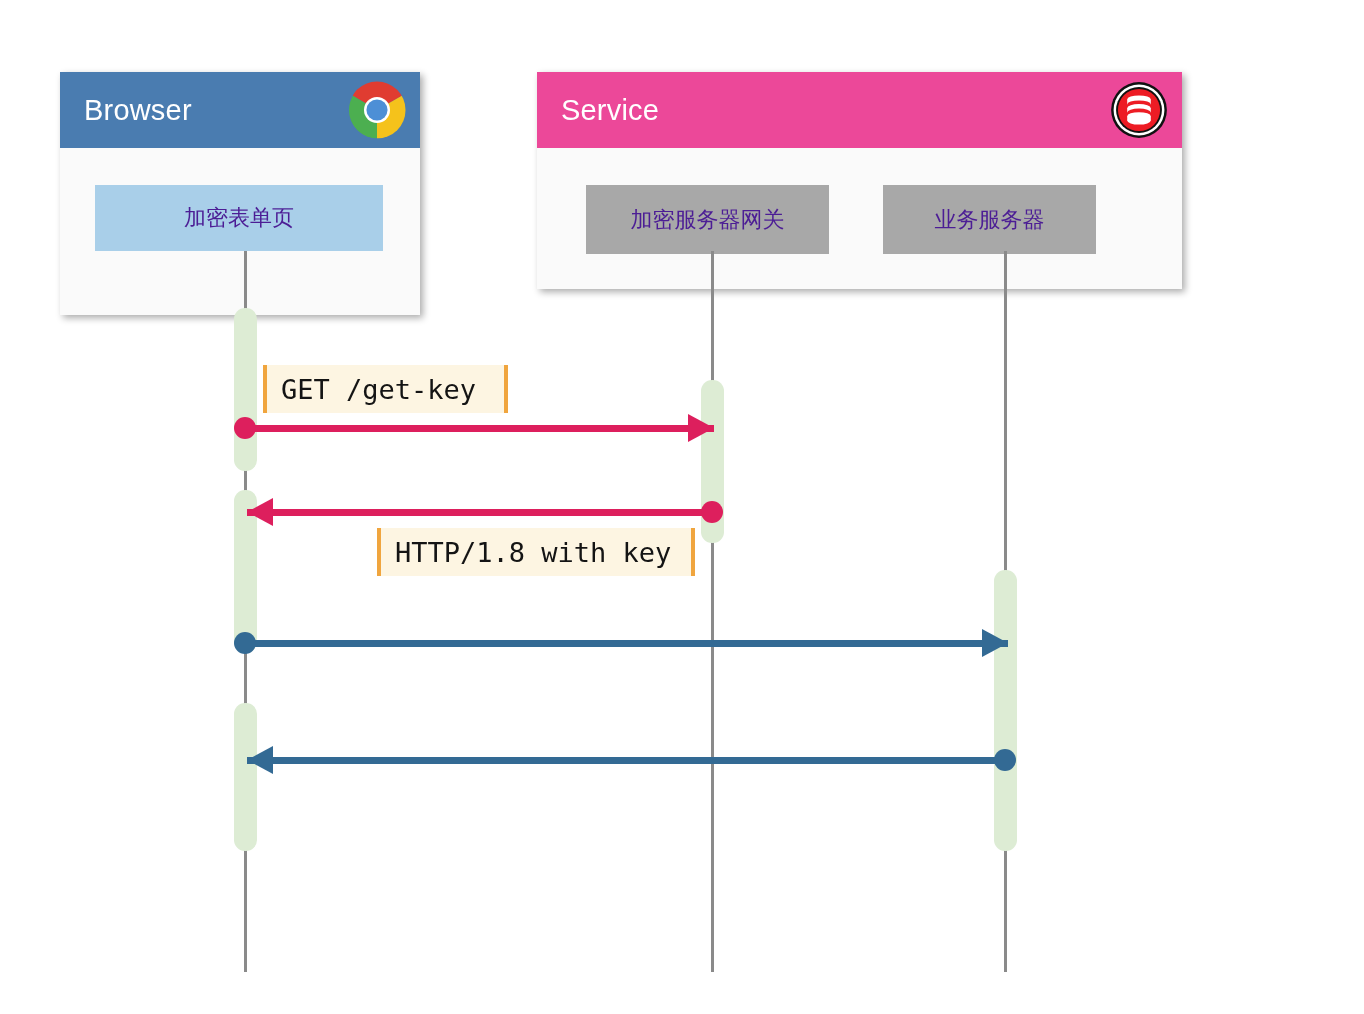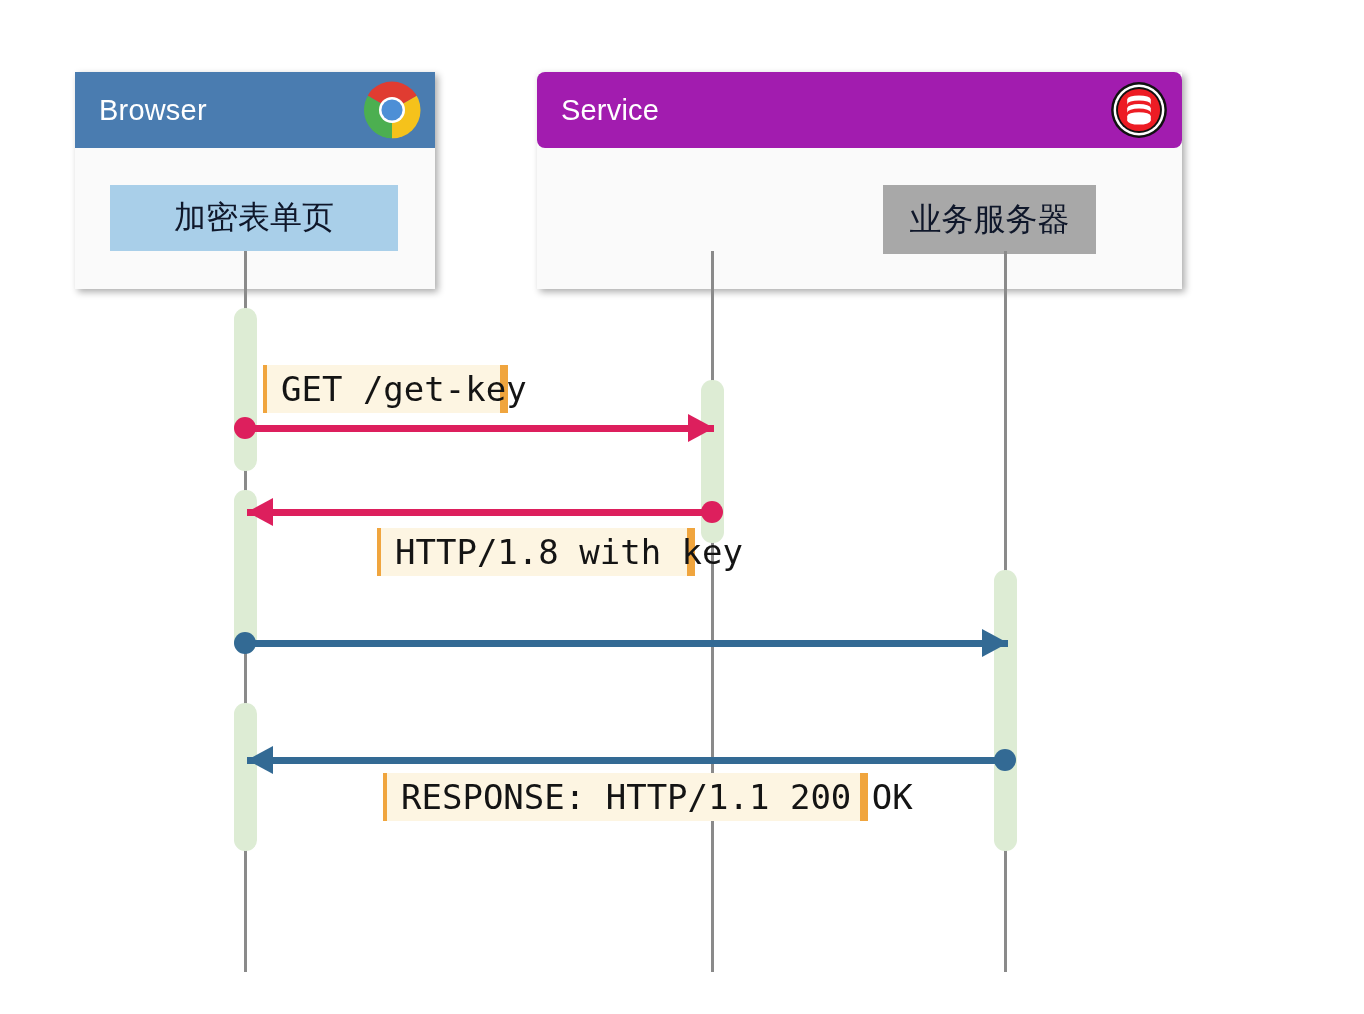--- a/index.html
+++ b/index.html
@@ -55,22 +55,22 @@
     height: 62px;
   }
 
   
   .actor-box {
     position: absolute;
     box-sizing: border-box;
     display: flex;
     align-items: center;
     justify-content: center;
-    color: #0f172a;
-    font-size: 32px;
+    color: #4c1d95;
+    font-size: 22px;
     white-space: nowrap;
   }
 
   
   .lifeline {
     position: absolute;
     width: 3px;
     background: #8a8a8a;
   }
 
@@ -100,38 +100,38 @@
     border-bottom: 14px solid transparent;
   }
   .msg-head.right { border-left-width: 26px; border-left-style: solid; }
   .msg-head.left  { border-right-width: 26px; border-right-style: solid; }
 
   
   .msg-label {
     position: absolute;
     background: #fdf5e2;
     border-left: 4px solid #f0a53e;
-    border-right: 8px solid #6d28d9;
+    border-right: 4px solid #6d28d9;
     box-sizing: border-box;
     display: flex;
     align-items: center;
     color: #141414;
     font-family: "DejaVu Sans Mono", "Liberation Mono", monospace;
-    font-size: 34px;
+    font-size: 27px;
     letter-spacing: 0px;
     white-space: nowrap;
     padding: 0 14px;
   }
 </style>
 </head>
 <body>
 
 <div id="stage">
 
-  <div class="group-panel" id="panel-browser" style="left: 75px; top: 72px; width: 360px; height: 217px; background: rgb(250, 250, 250); text-decoration: underline;">
+  <div class="group-panel" id="panel-browser" style="left: 60px; top: 72px; width: 360px; height: 243px; background: rgb(250, 250, 250); text-decoration: underline;">
     <div class="group-header" id="header-browser" style="background: rgb(74, 124, 176);">
       <span class="group-title">Browser</span>
       <span class="group-icon">
         <svg viewBox="0 0 100 100" width="62" height="62">
           <defs>
             <clipPath id="chromeCircle">
                 <circle cx="50" cy="50" r="46"></circle>
               </clipPath>
           </defs>
           <g clip-path="url(#chromeCircle)">
@@ -143,21 +143,21 @@
           </g>
         </svg>
       </span>
     </div>
     <div class="actor-box" id="box-form-page" style="left: 35px; top: 113px; width: 288px; height: 66px; background: rgb(169, 207, 233);">
       <span>加密表单页</span>
     </div>
   </div>
 
   <div class="group-panel" id="panel-service" style="left: 537px; top: 72px; width: 645px; height: 217px; background: rgb(250, 250, 250);">
-    <div class="group-header" id="header-service" style="background: #a21caf; border-radius: 8px;">
+    <div class="group-header" id="header-service" style="background: #ec4899;">
       <span class="group-title">Service</span>
       <span class="group-icon">
         <svg viewBox="0 0 100 100" width="62" height="62">
           <circle cx="50" cy="50" r="45" fill="#111111"></circle>
           <circle cx="50" cy="50" r="41" fill="#ffffff"></circle>
           <circle cx="50" cy="50" r="37" fill="#111111"></circle>
           <circle cx="50" cy="50" r="34" fill="#ed1c24"></circle>
           <g fill="#ffffff">
             <ellipse cx="50" cy="33" rx="19" ry="6.5"></ellipse>
             <rect x="31" y="33" width="38" height="8"></rect>
@@ -165,20 +165,23 @@
             <ellipse cx="50" cy="47" rx="19" ry="6.5"></ellipse>
             <rect x="31" y="47" width="38" height="7"></rect>
             <ellipse cx="50" cy="54" rx="19" ry="6.5" fill="#ed1c24"></ellipse>
             <ellipse cx="50" cy="60" rx="19" ry="6.5"></ellipse>
             <rect x="31" y="60" width="38" height="7"></rect>
             <ellipse cx="50" cy="67" rx="19" ry="6.5"></ellipse>
           </g>
         </svg>
       </span>
     </div>
+    <div class="actor-box" id="box-crypto-gateway" style="left: 49px; top: 113px; width: 243px; height: 69px; background: rgb(168, 168, 168);">
+      <span>加密服务器网关</span>
+    </div>
     <div class="actor-box" id="box-business-server" style="left: 346px; top: 113px; width: 213px; height: 69px; background: rgb(168, 168, 168);">
       <span>业务服务器</span>
     </div>
   </div>
 
   <div class="lifeline" id="lifeline-form-page" style="left: 244px; top: 251px; height: 721px; background: rgb(138, 138, 138);"></div>
   <div class="lifeline" id="lifeline-crypto-gateway" style="left: 711px; top: 251px; height: 721px; background: rgb(138, 138, 138);"></div>
   <div class="lifeline" id="lifeline-business-server" style="left: 1004px; top: 251px; height: 721px; background: rgb(138, 138, 138);"></div>
 
   <div class="activation" id="act-0" style="left: 234px; top: 308px; height: 163px; background: rgb(221, 236, 212);"></div>
@@ -201,17 +204,14 @@
     <span>HTTP/1.8 with key</span>
   </div>
 
   <div class="msg-line" id="line-2" style="left: 245px; width: 763px; top: 640px; background: rgb(51, 106, 148);"></div>
   <div class="msg-dot" id="dot-2" style="background: rgb(51, 106, 148); left: 234px; top: 632px;"></div>
   <div class="msg-head right" id="head-2" style="top: 629px; border-left-color: rgb(51, 106, 148); left: 982px;"></div>
 
   <div class="msg-line" id="line-3" style="left: 247px; width: 758px; top: 757px; background: rgb(51, 106, 148);"></div>
   <div class="msg-dot" id="dot-3" style="background: rgb(51, 106, 148); left: 994px; top: 749px;"></div>
   <div class="msg-head left" id="head-3" style="top: 746px; border-right-color: rgb(51, 106, 148); left: 247px;"></div>
-  <div class="msg-label" id="label-3" style="left: 383px; top: 773px; width: 485px; height: 48px; background: rgb(253, 245, 226); border-left-color: rgb(240, 165, 62); border-right-color: rgb(240, 165, 62);">
-    <span>RESPONSE: HTTP/1.1 200 OK</span>
-  </div>
 
 </div>
 
 </body></html>

